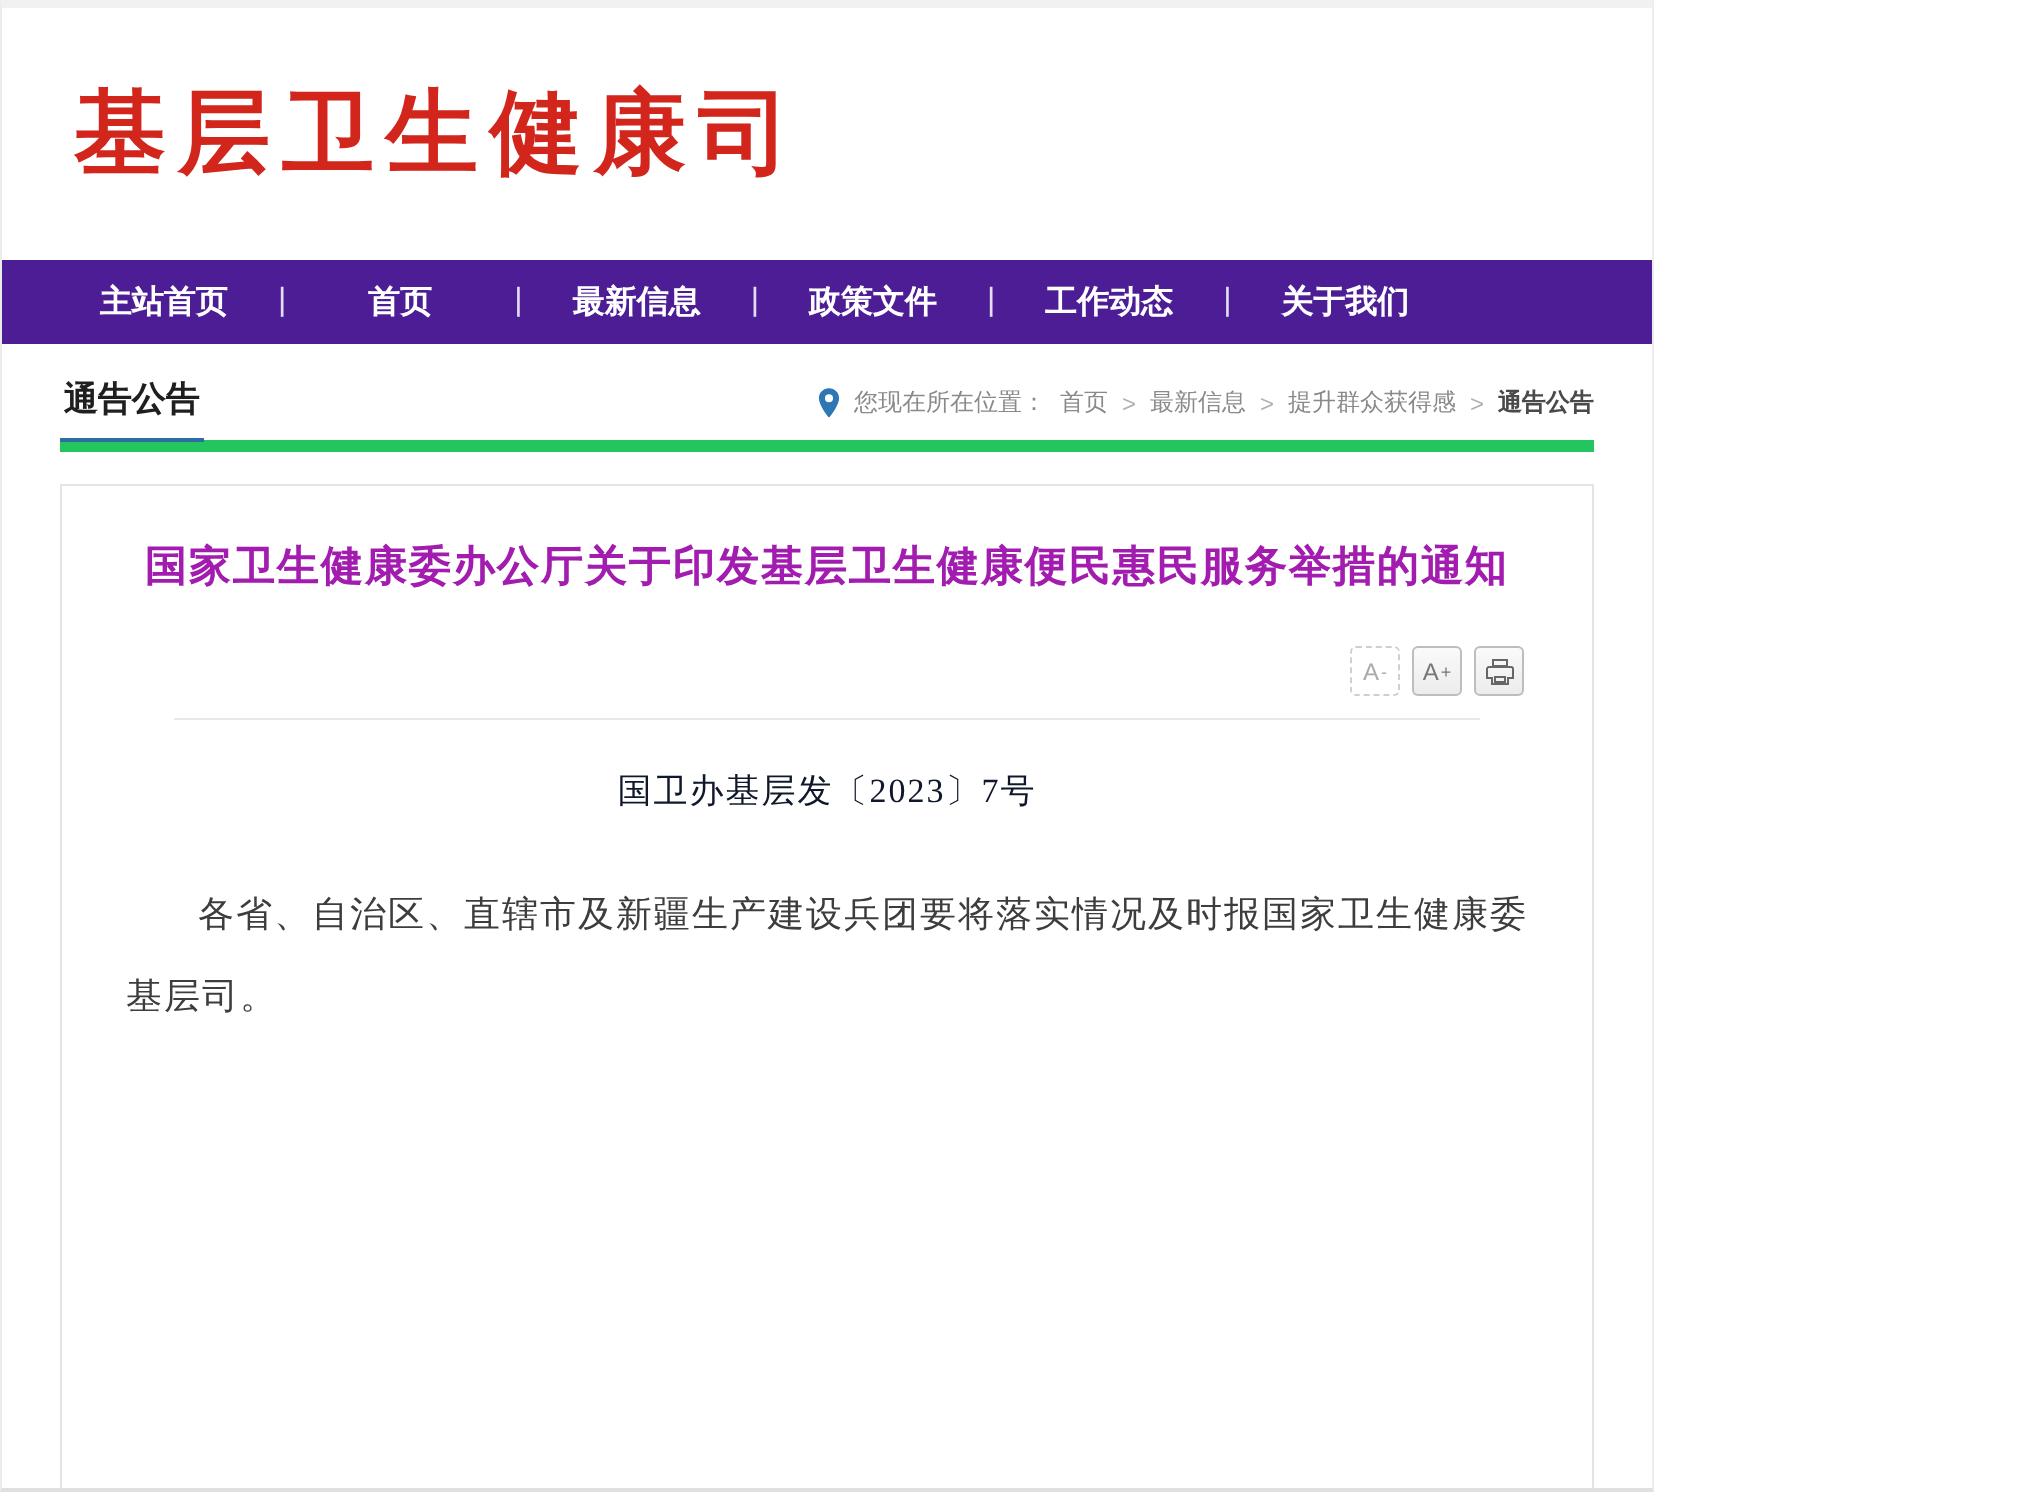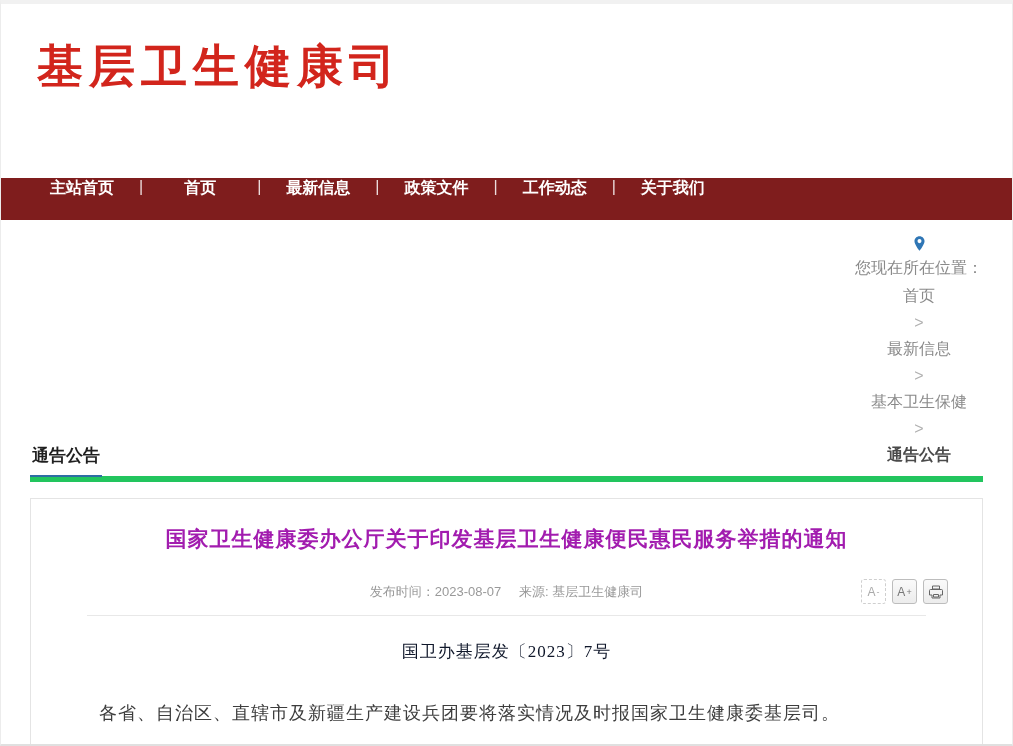--- a/index.html
+++ b/index.html
@@ -3,62 +3,62 @@
 <meta charset="utf-8">
 <style>
   * { margin: 0; padding: 0; box-sizing: border-box; }
   html, body { background: #ffffff; }
   body {
     width: 1013px; height: 746px;
     font-family: "Liberation Sans", "DejaVu Sans", sans-serif;
     overflow: hidden; position: relative;
   }
   .page {
-    width: 1013px; height: 746px; background: #fff;
+    width: 827px; height: 746px; background: #fff;
     border-top: 4px solid #f1f1f1;
     border-left: 1px solid #ececec;
     border-right: 1px solid #ececec;
     border-bottom: 2px solid #e0e0e0;
     overflow: hidden;
   }
 
   
   .site-header { height: 126px; background: #fff; display: flex; align-items: center; }
   .site-title {
     margin-left: 36px;
     font-size: 46px; font-weight: bold; letter-spacing: 6px;
     color: #d2251c;
   }
 
   
   .nav-bar {
-    height: 42px; background: #7f1d1d; color: #fff;
-    display: flex; padding-left: 38px;
-    font-size: 16px; font-weight: bold; margin-top: 48px;
+    height: 42px; background: #4c1d95; color: #fff;
+    display: flex; align-items: center; padding-left: 38px;
+    font-size: 16px; font-weight: bold;
   }
   .nav-item {
     padding: 0 10px; min-width: 86px; text-align: center;
     cursor: pointer; white-space: nowrap;
   }
   .nav-sep { color: rgba(255,255,255,0.85); font-weight: normal; padding: 0 14px; }
 
   
   .section-bar {
     margin: 0 29px; padding-top: 16px;
     display: flex; justify-content: space-between; align-items: flex-end;
     border-bottom: 6px solid #22c55e;
   }
   .section-title {
     font-size: 17px; font-weight: bold; color: #1f1f1f;
     padding: 0 2px 8px 2px; margin-bottom: -1px;
     border-bottom: 2px solid #2e6da4;
   }
   .breadcrumb {
     display: flex; align-items: center; gap: 7px;
-    font-size: 16px; color: #8a8a8a; padding-bottom: 10px; flex-direction: column;
+    font-size: 12px; color: #8a8a8a; padding-bottom: 10px;
   }
   .breadcrumb .pin { width: 11px; height: 15px; display: inline-block; }
   .crumb { color: #8a8a8a; cursor: pointer; text-decoration: none; }
   .crumb-sep { color: #b0b0b0; }
   .crumb.active { color: #4a4a4a; font-weight: bold; cursor: default; }
 
   
   .article-card {
     margin: 16px 29px 0 29px;
     border: 1px solid #e4e4e4; background: #fff;
@@ -130,35 +130,31 @@
       <span class="pin">
         <svg viewBox="0 0 12 16" width="11" height="15">
             <path d="M6 0C2.9 0 .5 2.4.5 5.4c0 3.8 4.7 9.7 5.2 10.3.2.2.5.2.6 0 .5-.6 5.2-6.5 5.2-10.3C11.5 2.4 9.1 0 6 0zm0 7.6a2.2 2.2 0 1 1 0-4.4 2.2 2.2 0 0 1 0 4.4z" fill="#2f76b5"></path>
           </svg>
       </span>
       <span>您现在所在位置：</span>
       <a class="crumb">首页</a>
       <span class="crumb-sep">&gt;</span>
       <a class="crumb">最新信息</a>
       <span class="crumb-sep">&gt;</span>
-      <a class="crumb">基本卫生保健</a>
+      <a class="crumb">提升群众获得感</a>
       <span class="crumb-sep">&gt;</span>
       <a class="crumb active">通告公告</a>
     </div>
   </div>
 
   <div class="article-card">
 
     <h1 class="article-title">国家卫生健康委办公厅关于印发基层卫生健康便民惠民服务举措的通知</h1>
 
     <div class="meta-row">
-      <span class="meta-text">
-        <span>发布时间：</span><span>2023-08-07</span><span class="sp"></span>
-        <span>来源: </span><span>基层卫生健康司</span>
-      </span>
       <span class="meta-tools">
         <span class="tool-btn disabled">
             <span>A</span>
             <sup>-</sup>
           </span>
         <span class="tool-btn">
             <span>A</span>
             <sup>+</sup>
           </span>
         <span class="tool-btn">

